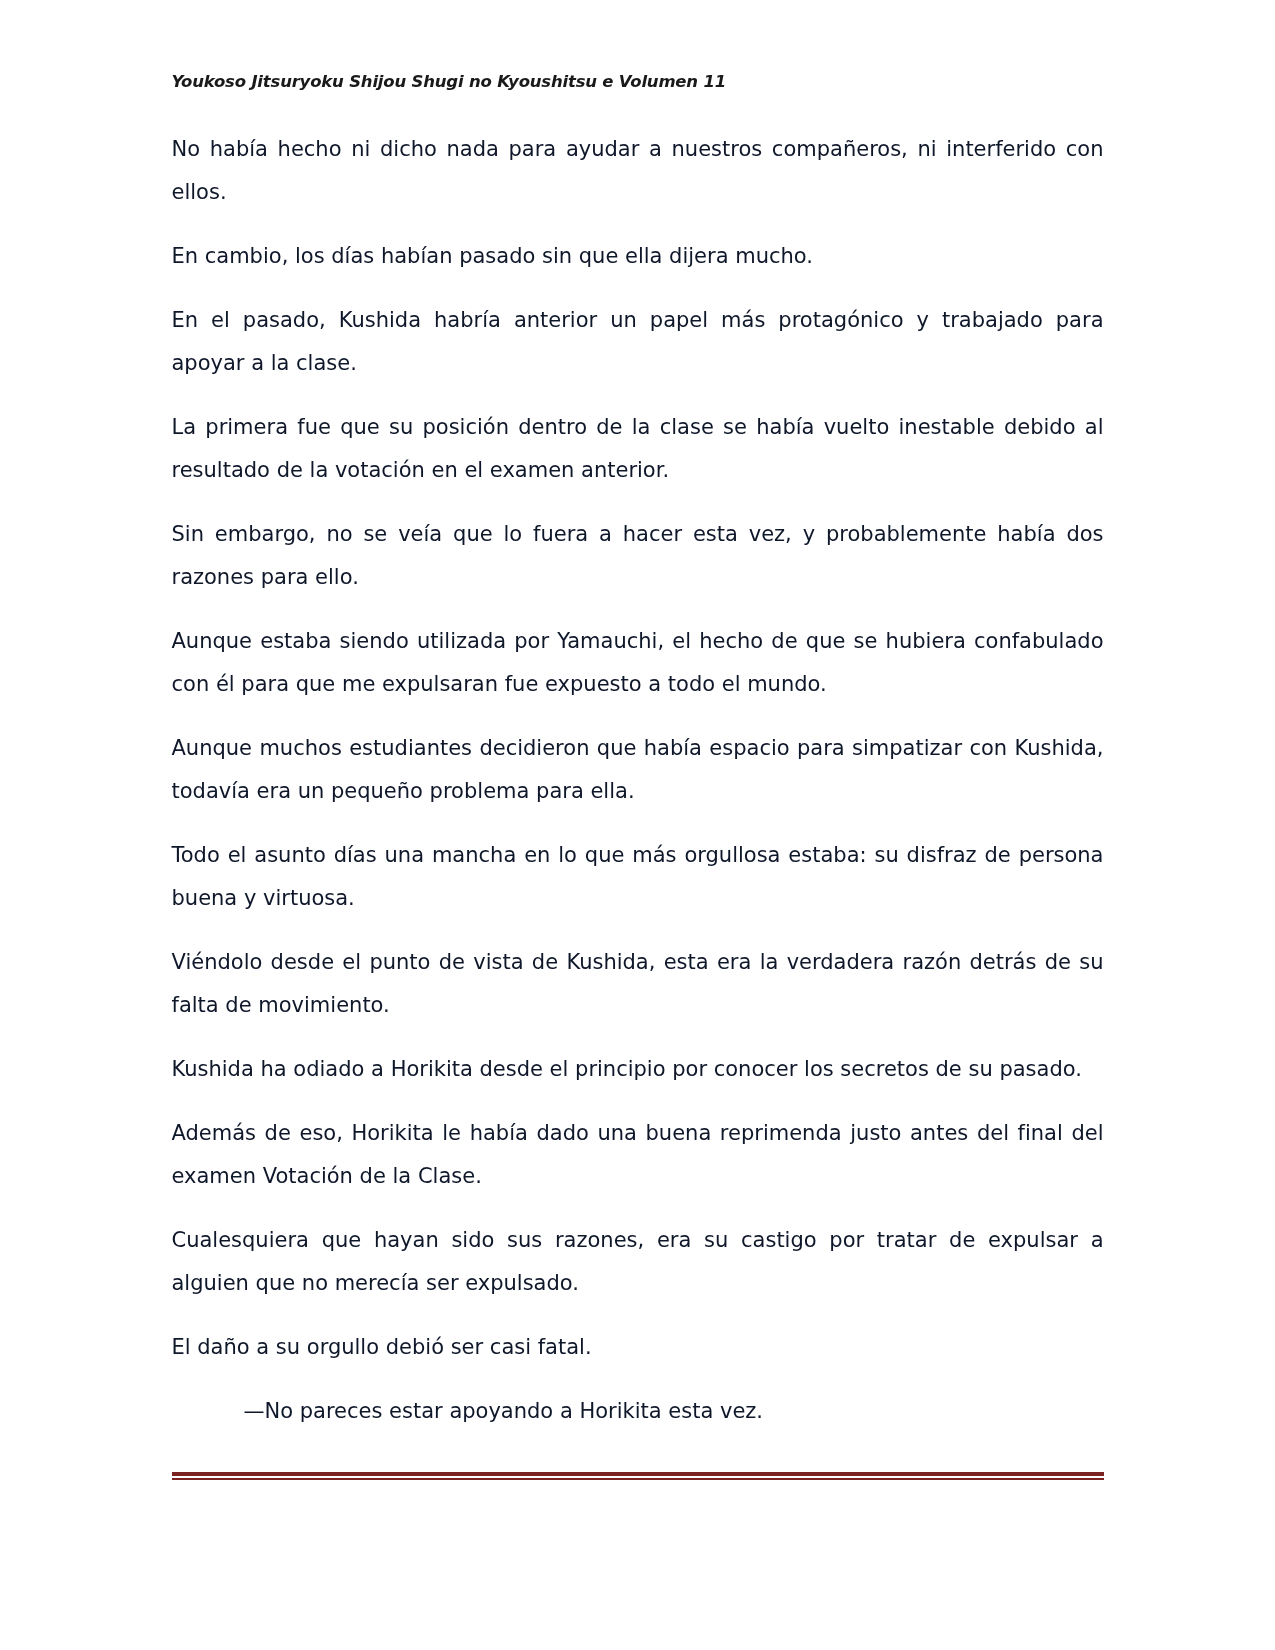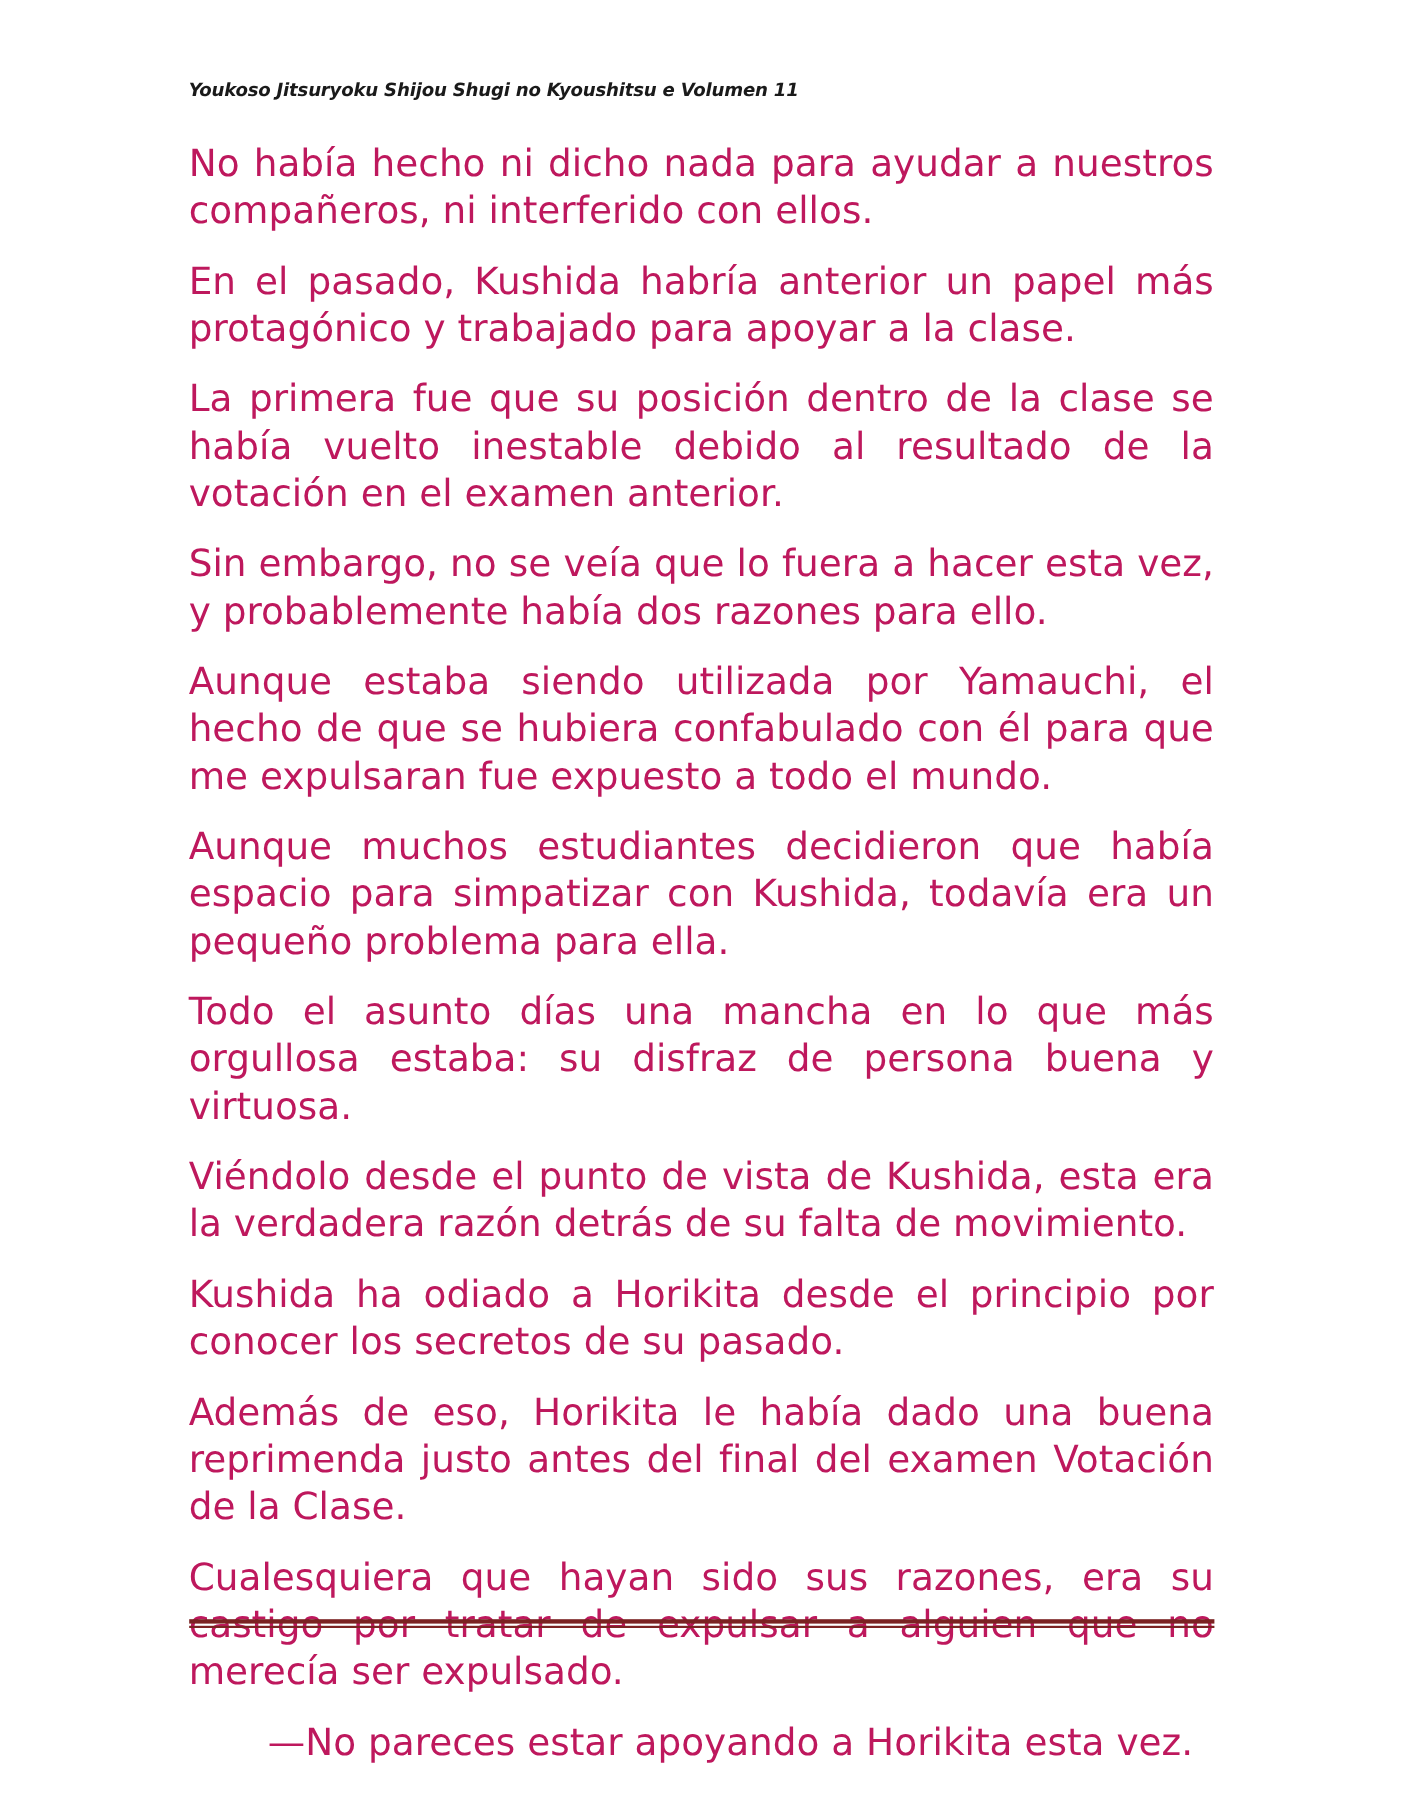--- a/index.html
+++ b/index.html
@@ -47,23 +47,23 @@
   
   .body-text {
     position: absolute;
     top: 128px;
     left: 0;
     right: 0;
   }
   p.para {
     margin: 0 0 21px 0;
     font-family: "DejaVu Sans", sans-serif;
-    font-size: 34px;
+    font-size: 21px;
     line-height: 43px;
-    color: #be185d;
+    color: #0f172a;
     text-align: justify;
     text-justify: inter-word;
     hyphens: none;
   }
   p.para.dialogue {
     text-indent: 72px;
     text-align: left;
   }
   p.para:last-child {
     margin-bottom: 0;
@@ -108,30 +108,32 @@
 
 <div class="page">
   <div class="content">
 
     <div class="header">
       <div class="header-title">Youkoso Jitsuryoku Shijou Shugi no Kyoushitsu e Volumen 11</div>
     </div>
 
     <div class="body-text">
       <p class="para">No había hecho ni dicho nada para ayudar a nuestros compañeros, ni interferido con ellos.</p>
+      <p class="para">En cambio, los días habían pasado sin que ella dijera mucho.</p>
       <p class="para">En el pasado, Kushida habría anterior un papel más protagónico y trabajado para apoyar a la clase.</p>
       <p class="para">La primera fue que su posición dentro de la clase se había vuelto inestable debido al resultado de la votación en el examen anterior.</p>
       <p class="para">Sin embargo, no se veía que lo fuera a hacer esta vez, y probablemente había dos razones para ello.</p>
       <p class="para">Aunque estaba siendo utilizada por Yamauchi, el hecho de que se hubiera confabulado con él para que me expulsaran fue expuesto a todo el mundo.</p>
       <p class="para">Aunque muchos estudiantes decidieron que había espacio para simpatizar con Kushida, todavía era un pequeño problema para ella.</p>
       <p class="para">Todo el asunto días una mancha en lo que más orgullosa estaba: su disfraz de persona buena y virtuosa.</p>
       <p class="para">Viéndolo desde el punto de vista de Kushida, esta era la verdadera razón detrás de su falta de movimiento.</p>
       <p class="para">Kushida ha odiado a Horikita desde el principio por conocer los secretos de su pasado.</p>
       <p class="para">Además de eso, Horikita le había dado una buena reprimenda justo antes del final del examen Votación de la Clase.</p>
       <p class="para">Cualesquiera que hayan sido sus razones, era su castigo por tratar de expulsar a alguien que no merecía ser expulsado.</p>
+      <p class="para">El daño a su orgullo debió ser casi fatal.</p>
       <p class="para dialogue">—No pareces estar apoyando a Horikita esta vez.</p>
     </div>
 
   </div>
 
   <div class="footer">
     <div class="footer-rule-top"></div>
     <div class="footer-rule-bottom"></div>
   </div>
 </div>

